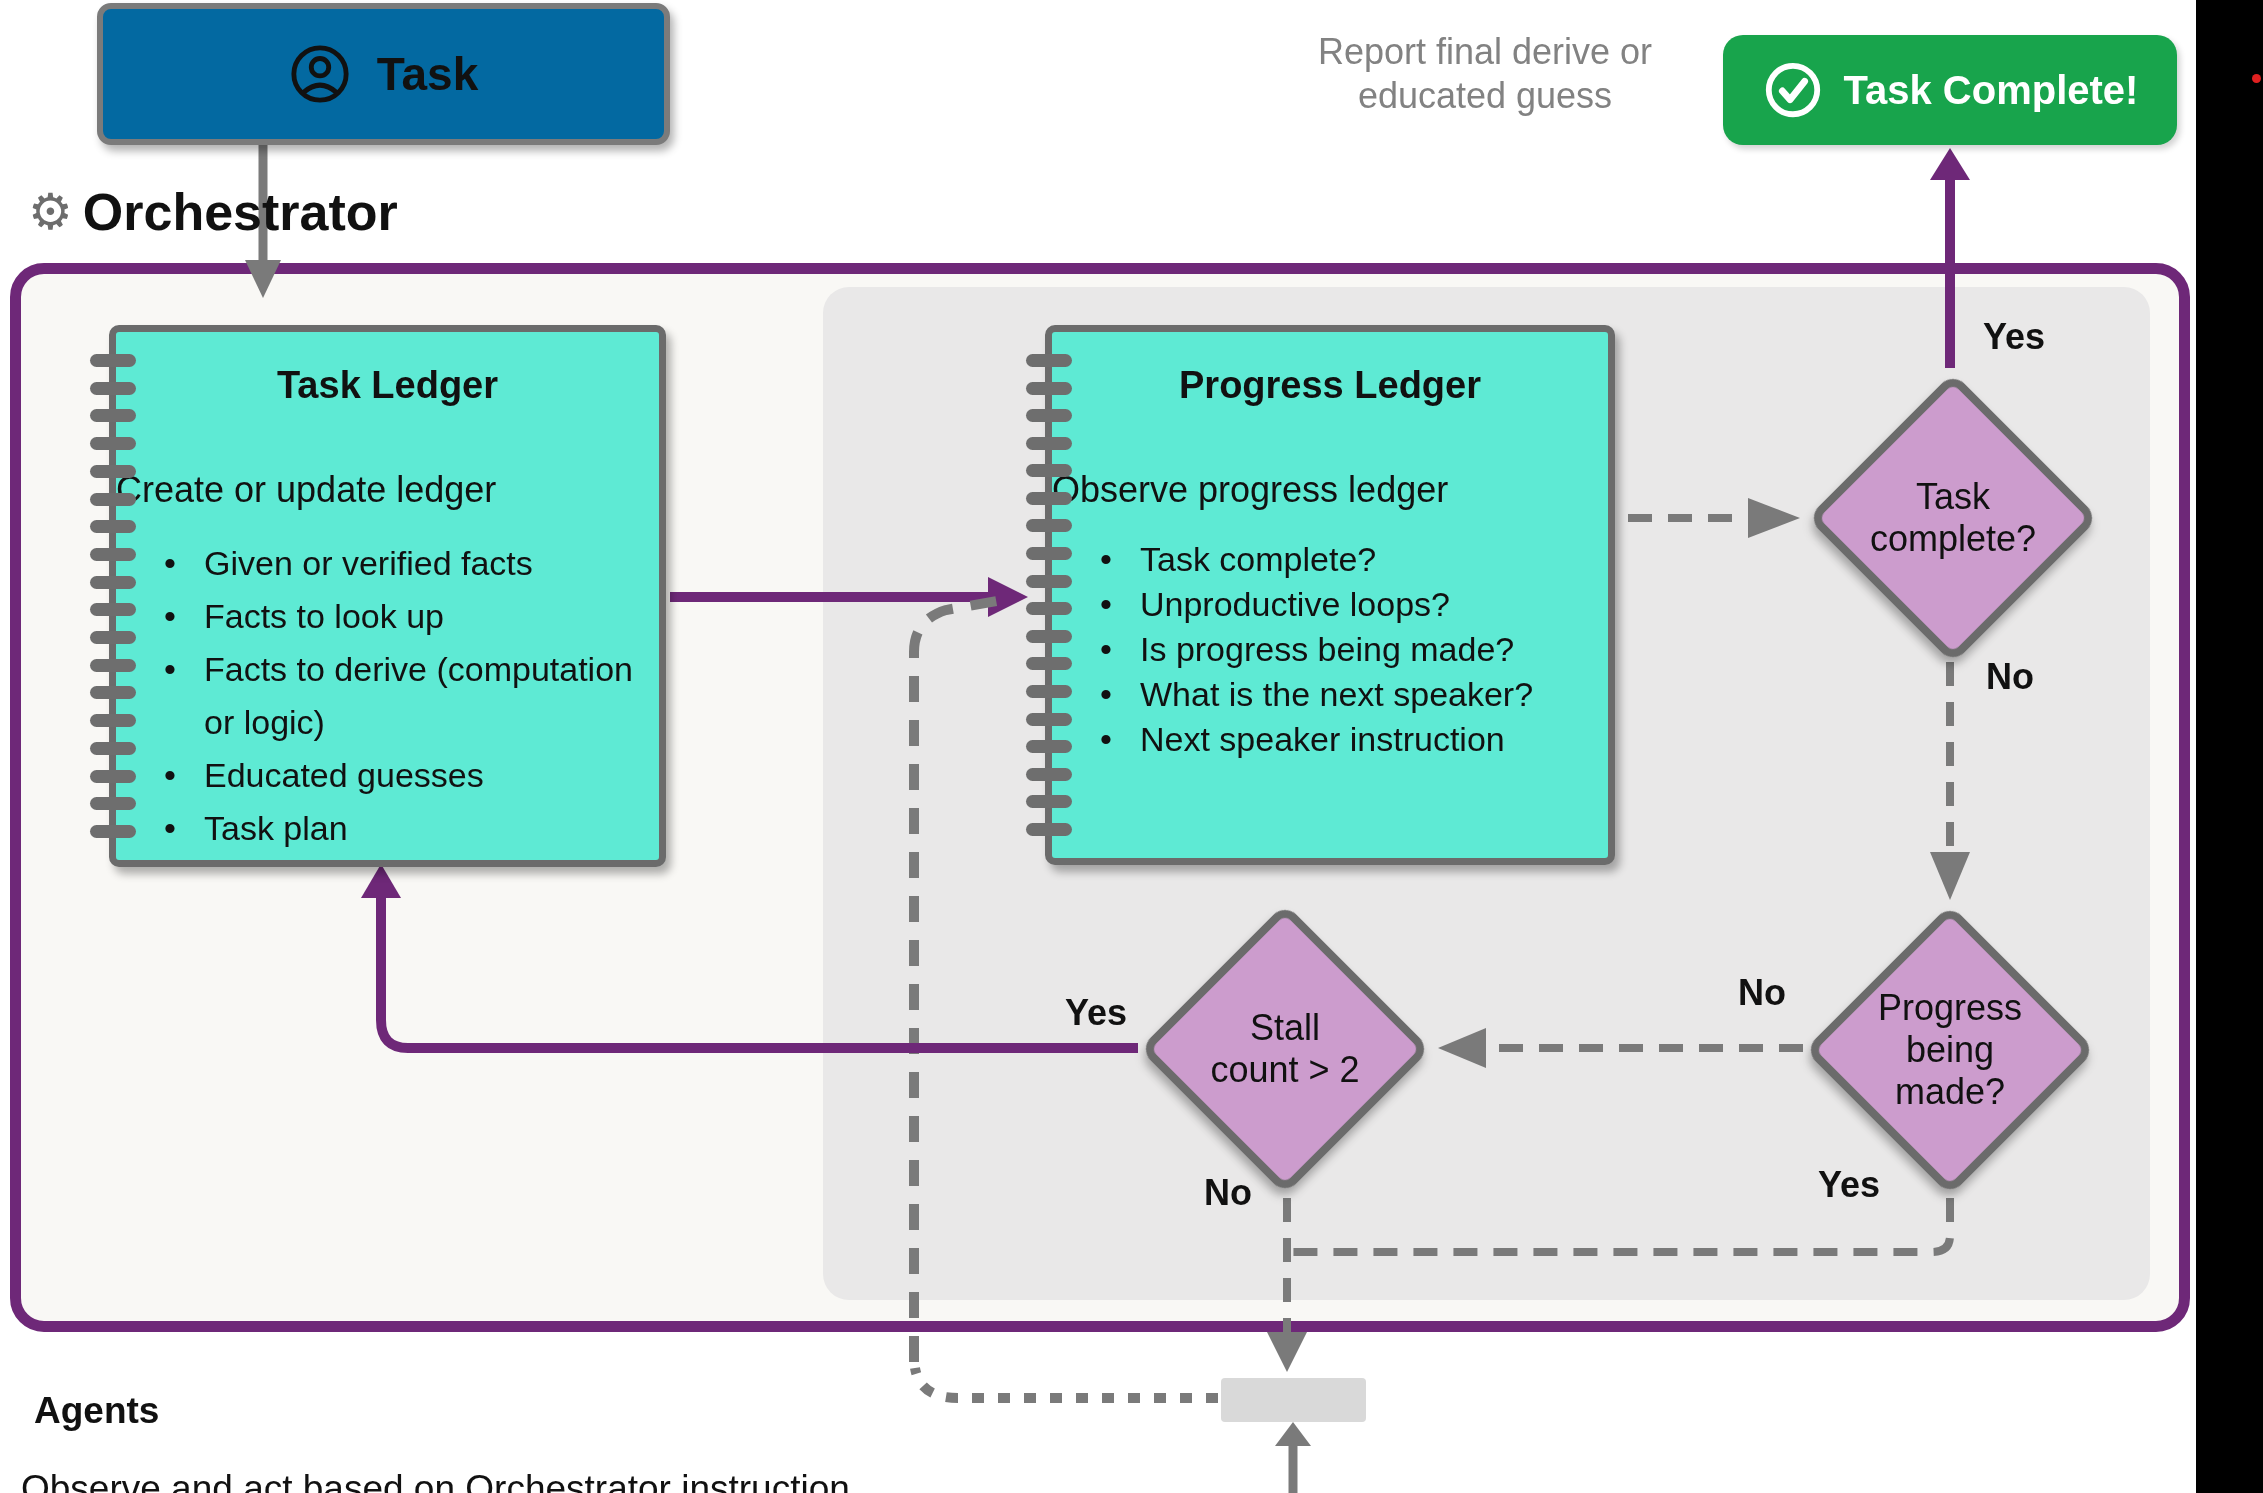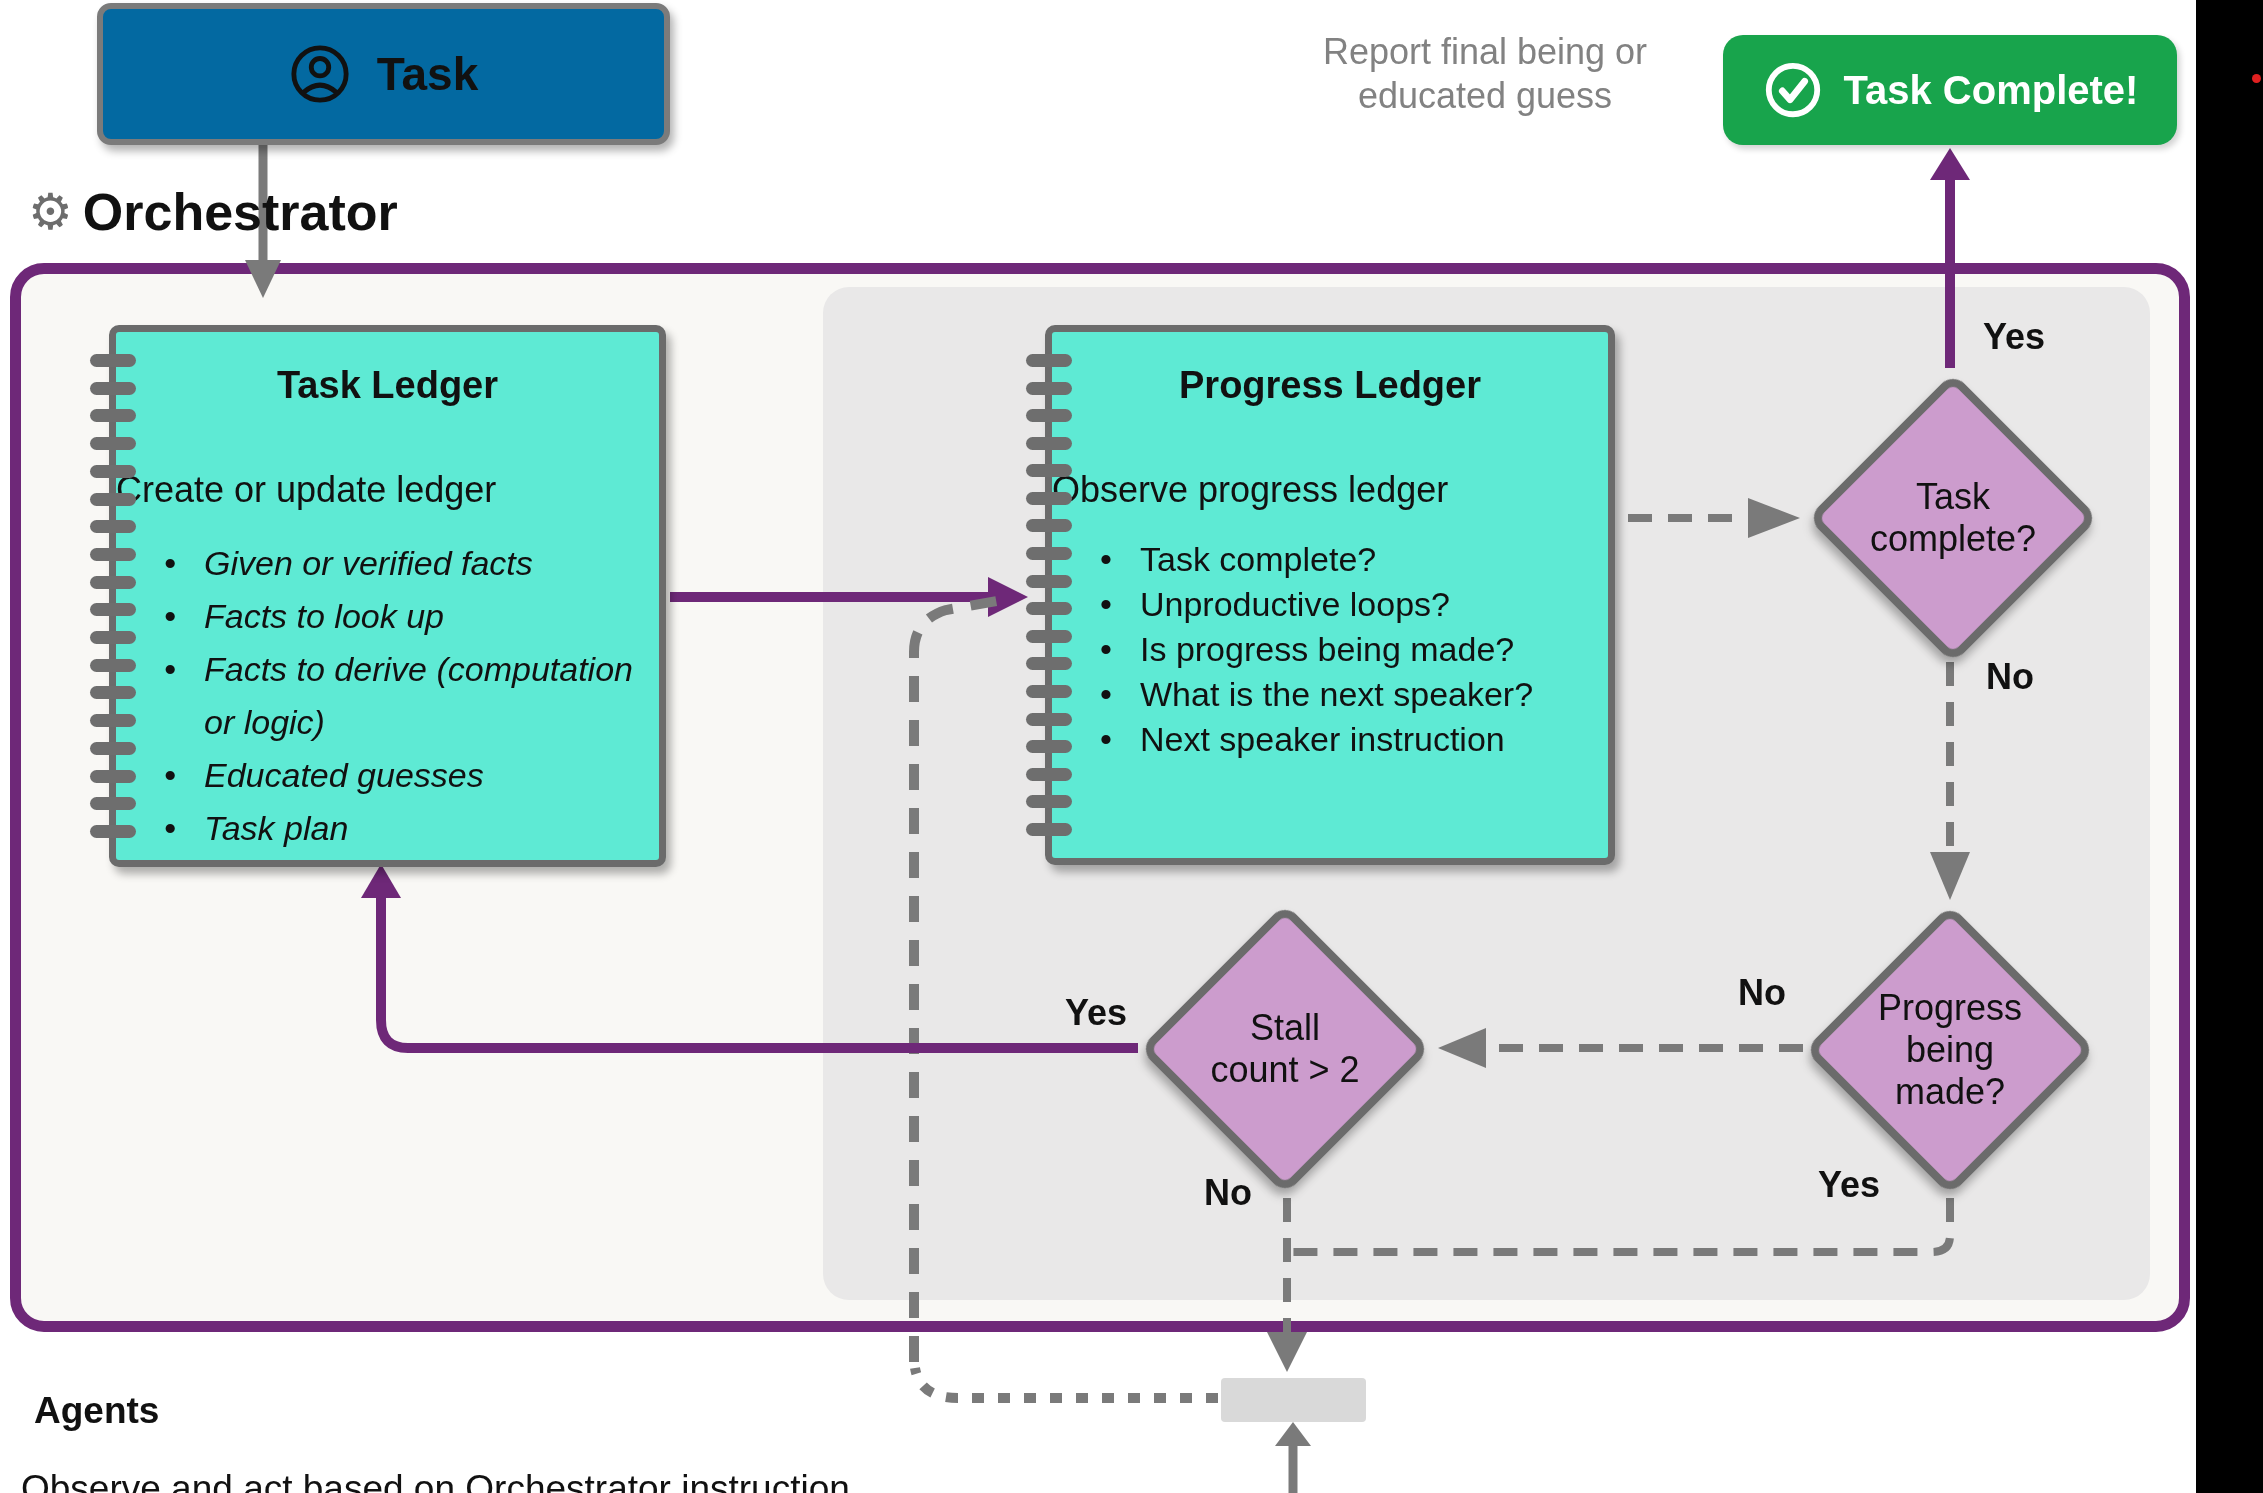--- a/index.html
+++ b/index.html
@@ -43,21 +43,21 @@
   
   .ledger{
     position:absolute;background:#5eead4;border:7px solid #6b6b6b;border-radius:10px;
     box-shadow:5px 7px 9px rgba(0,0,0,.30);box-sizing:border-box;
   }
   .ledger.task{left:109px;top:325px;width:557px;height:542px;}
   .ledger.progress{left:1045px;top:325px;width:570px;height:540px;}
   .ledger .title{text-align:center;font-size:38px;font-weight:bold;margin-top:32px;}
   .ledger .subtitle{text-align:left;font-size:36px;margin-top:62px;}
   .ledger ul{list-style:none;margin:26px 0 0 0;padding:0 10px 0 48px;font-size:34px;}
-  .ledger.task ul li{line-height:53px;padding-left:40px;text-indent:-40px;font-style:italic;}
+  .ledger.task ul li{line-height:53px;padding-left:40px;text-indent:-40px;}
   .ledger.progress ul li{line-height:45px;padding-left:40px;text-indent:-40px;}
   .ledger ul li::before{content:"•";display:inline-block;width:40px;text-indent:0;}
   .coils{position:absolute;left:-26px;top:22px;bottom:22px;display:flex;flex-direction:column;justify-content:space-between;}
   .coil{width:46px;height:13px;background:#6e6e6e;border-radius:7px;}
   
   .diamond{position:absolute;width:206px;height:206px;}
   .diamond .shape{
     position:absolute;left:0;top:0;right:0;bottom:0;transform:rotate(45deg);
     background:#cc9ccd;border:8px solid #6b6b6b;border-radius:16px;
     filter:drop-shadow(4px 6px 5px rgba(0,0,0,.30));
@@ -132,21 +132,21 @@
     </svg>
     <span class="label">Task</span>
   </div>
 
   <div class="orch-label">
     <span class="gear">⚙</span>
     <span class="txt">Orchestrator</span>
   </div>
 
   <div class="caption">
-    <div>Report final being or</div>
+    <div>Report final derive or</div>
     <div>educated guess</div>
   </div>
   <div class="complete-btn">
     <svg class="icon-svg" width="62" height="62" viewBox="0 0 64 64">
       <circle cx="32" cy="32" r="25" fill="none" stroke="#fff" stroke-width="6"></circle>
       <path d="M21,33 L29,42 L44,23" fill="none" stroke="#fff" stroke-width="7" stroke-linecap="round" stroke-linejoin="round"></path>
     </svg>
     <span class="label">Task Complete!</span>
   </div>
 

